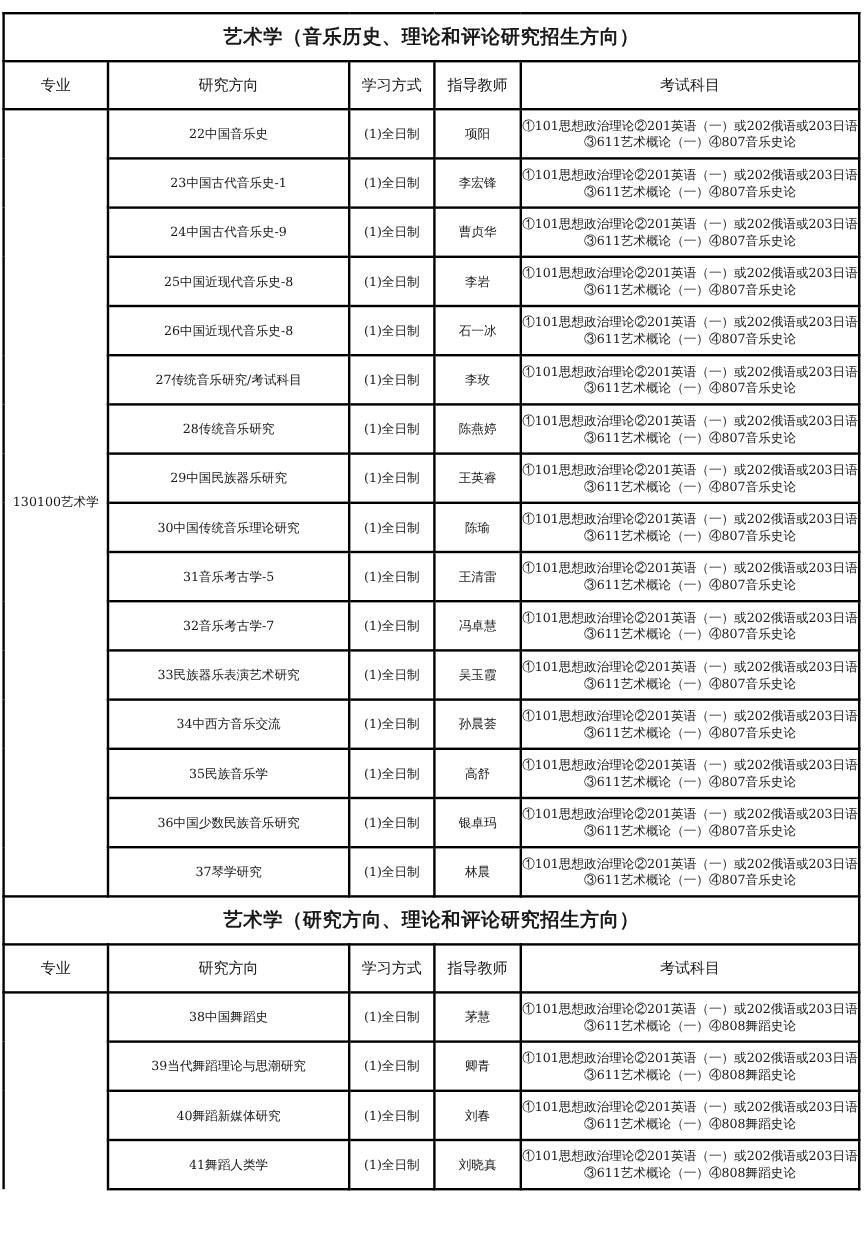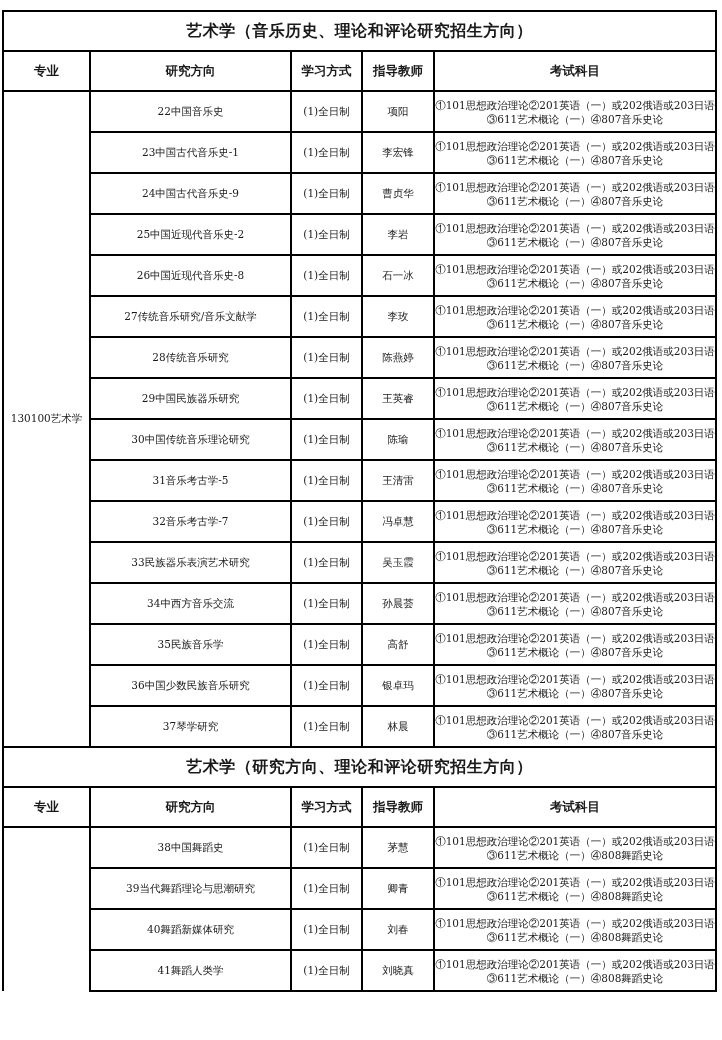--- a/index.html
+++ b/index.html
@@ -9,21 +9,21 @@
   table.grid { border-collapse: collapse; table-layout: fixed; width: 713px; border-radius: 32px; }
   table.grid td, table.grid th { border: 2px solid #000; padding: 0; text-align: center; vertical-align: middle; }
   col.c-major { width: 87px; }
   col.c-dir { width: 201px; }
   col.c-mode { width: 71px; }
   col.c-adv { width: 72px; }
   col.c-exam { width: 282px; }
   .title-row td { height: 38px; font-family: "DejaVu Sans", "Liberation Sans", sans-serif;
                   font-weight: bold; font-size: 16px; letter-spacing: 0.5px; }
   .head-row th { height: 38px; font-family: "DejaVu Sans", "Liberation Sans", sans-serif;
-                 font-weight: bold; font-size: 12.5px; margin-top: 10px; }
+                 font-weight: normal; font-size: 12.5px; margin-top: 10px; }
   .data-row td { height: 39px; font-size: 10.5px; }
   td.exam { font-size: 10.5px; line-height: 14px; white-space: nowrap; }
   td.exam span { display: block; }
   td.major { font-size: 10.5px; }
   td.major.cont { border-bottom: none; }
 </style>
 </head>
 <body>
 
 <div class="sheet">
@@ -68,39 +68,39 @@
         <tr class="data-row">
           <td>24中国古代音乐史-9</td>
           <td>(1)全日制</td>
           <td>曹贞华</td>
           <td class="exam">
             <span>①101思想政治理论②201英语（一）或202俄语或203日语</span>
             <span>③611艺术概论（一）④807音乐史论</span>
           </td>
         </tr>
         <tr class="data-row">
-          <td>25中国近现代音乐史-2</td>
+          <td>25中国近现代音乐史-8</td>
           <td>(1)全日制</td>
           <td>李岩</td>
           <td class="exam">
             <span>①101思想政治理论②201英语（一）或202俄语或203日语</span>
             <span>③611艺术概论（一）④807音乐史论</span>
           </td>
         </tr>
         <tr class="data-row">
           <td>26中国近现代音乐史-8</td>
           <td>(1)全日制</td>
           <td>石一冰</td>
           <td class="exam">
             <span>①101思想政治理论②201英语（一）或202俄语或203日语</span>
             <span>③611艺术概论（一）④807音乐史论</span>
           </td>
         </tr>
         <tr class="data-row">
-          <td>27传统音乐研究/音乐文献学</td>
+          <td>27传统音乐研究/考试科目</td>
           <td>(1)全日制</td>
           <td>李玫</td>
           <td class="exam">
             <span>①101思想政治理论②201英语（一）或202俄语或203日语</span>
             <span>③611艺术概论（一）④807音乐史论</span>
           </td>
         </tr>
         <tr class="data-row">
           <td>28传统音乐研究</td>
           <td>(1)全日制</td>

